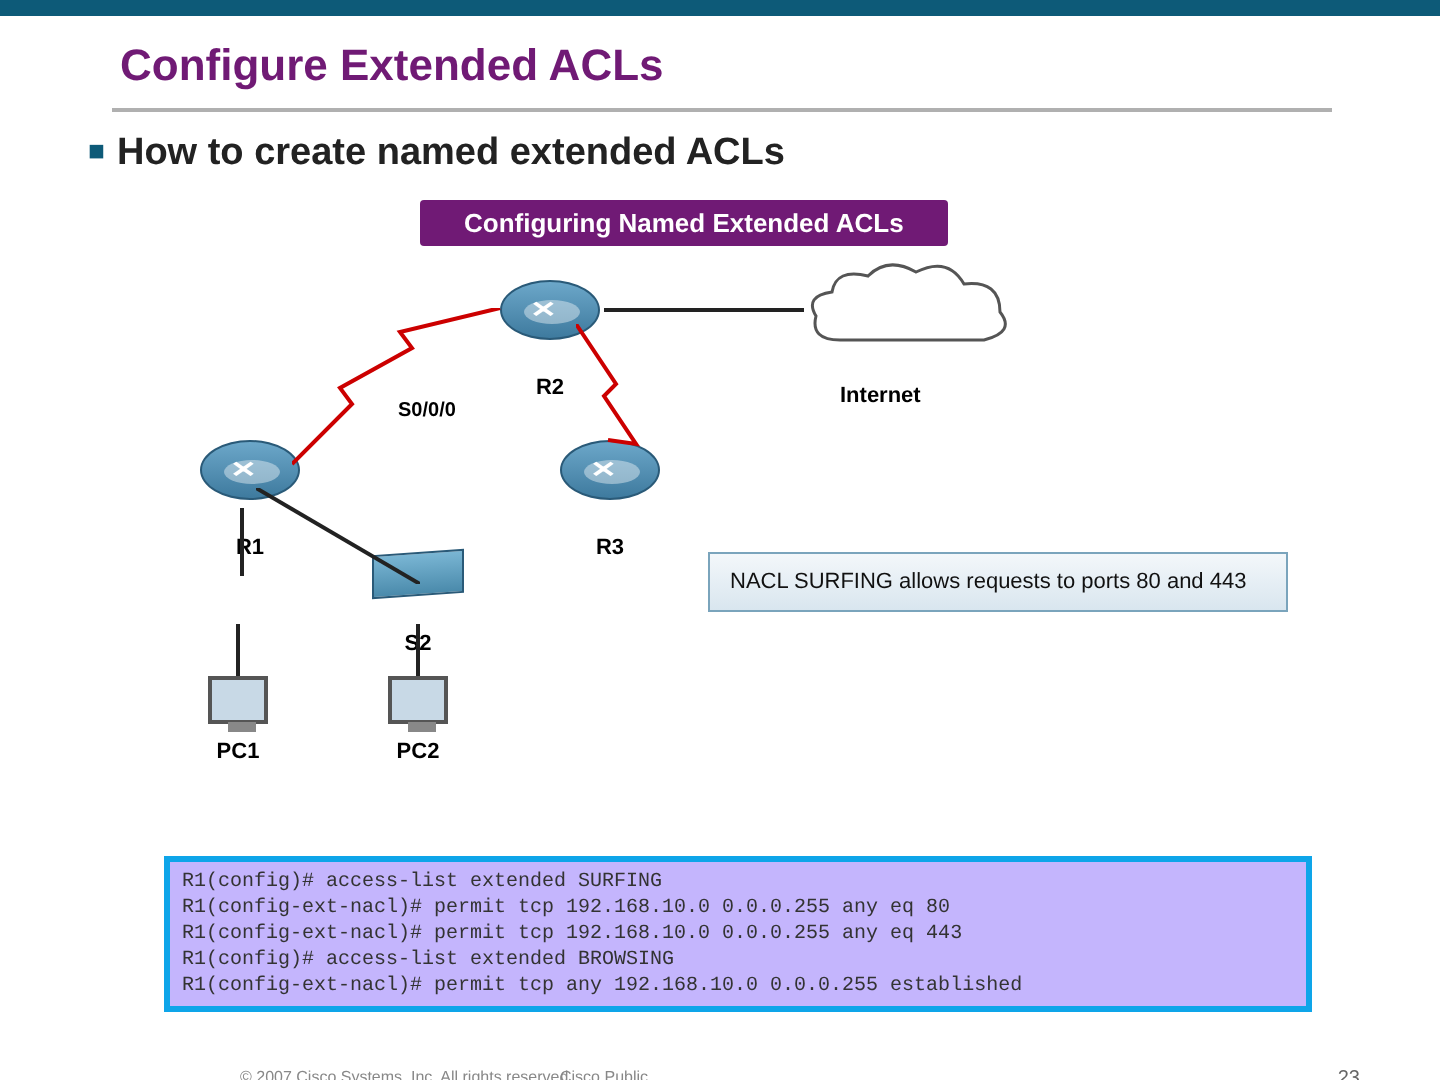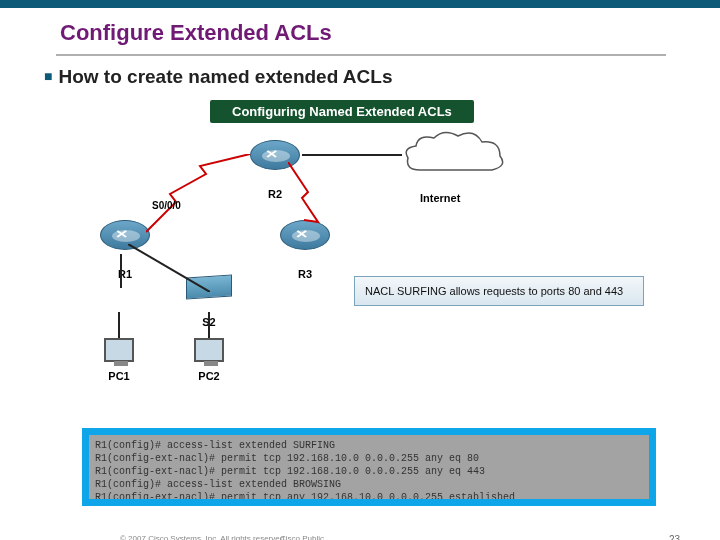--- a/index.html
+++ b/index.html
@@ -2,38 +2,38 @@
 <html><head>
 <meta charset="utf-8">
 <style>
   * { box-sizing: border-box; margin: 0; padding: 0; }
   body { width: 720px; height: 540px; font-family: Arial, sans-serif; background: #fff; position: relative; overflow: hidden; }
   .bar { position: absolute; top: 0; left: 0; right: 0; height: 8px; background: #0d5a78; }
   .title { position: absolute; top: 20px; left: 60px; font-size: 22px; font-weight: bold; color: #701a75; }
   .title-rule { position: absolute; top: 54px; left: 56px; width: 610px; height: 2px; background: #b0b0b0; }
   .bullet { position: absolute; top: 66px; left: 44px; font-size: 19px; color: #222; font-weight: 700; }
   .bullet .sq { color: #0d5a78; font-size: 14px; vertical-align: 2px; margin-right: 6px; }
-  .panel-title { position: absolute; top: 100px; left: 210px; background: #14532d; color: #fff; font-size: 13px; font-weight: bold; padding: 4px 22px; border-radius: 2px; }
+  .panel-title { position: absolute; top: 100px; left: 210px; background: #701a75; color: #fff; font-size: 13px; font-weight: bold; padding: 4px 22px; border-radius: 2px; }
   .diagram { position: absolute; top: 120px; left: 90px; width: 560px; height: 260px; }
   .router, .switch, .pc { position: absolute; text-align: center; }
   .router-shape { width: 50px; height: 30px; background: linear-gradient(#6ca7c9, #3e7a9e); border-radius: 50%; border: 1px solid #2a5a78; position: relative; }
   .router-shape::before { content: ""; position: absolute; top: 9px; left: 11px; width: 28px; height: 12px; background: rgba(255,255,255,.4); border-radius: 50%; }
   .router-x { position:absolute; top:4px; left:14px; color:#fff; font-weight:bold; font-size:16px; transform: scaleY(.7); }
   .cloud { position: absolute; top: 10px; left: 310px; width: 110px; height: 50px; }
   .cloud svg { width: 100%; height: 100%; }
   .cloud-label { position: absolute; top: 72px; left: 330px; font-size: 11px; font-weight: bold; color: #000; }
   .dev-label { font-size: 11px; font-weight: bold; color: #000; display: block; margin-top: 18px; }
   .switch-shape { width: 46px; height: 22px; background: linear-gradient(#7ab6d4, #4a8aab); border: 1px solid #2a5a78; transform: skewY(-4deg); }
   .pc-shape { width: 30px; height: 24px; border: 2px solid #555; background: #c8d9e6; position: relative; }
   .pc-shape::after { content: ""; position: absolute; left: 8px; bottom: -6px; width: 14px; height: 5px; background: #888; }
   .line { position: absolute; background: #222; }
   .zig { position: absolute; }
-  .interface-lbl { position: absolute; font-size: 10px; font-weight: bold; color: #000; }
+  .interface-lbl { position: absolute; font-size: 10px; font-weight: bold; color: #000; margin-left: 47px; }
   .note { position: absolute; background: linear-gradient(#f3f7fa, #d9e6ef); border: 1px solid #7aa4bc; color: #111; font-size: 11px; padding: 8px 10px; width: 290px; }
-  .cli { position: absolute; left: 82px; top: 428px; width: 574px; height: 78px; border: 7px solid #0ea5e9; background: #a3a3a3; font-family: "Courier New", monospace; font-size: 10px; color: #333; padding: 4px 6px; line-height: 13px; white-space: pre; overflow: hidden; }
+  .cli { position: absolute; left: 82px; top: 428px; width: 574px; height: 78px; border: 3px solid #0ea5e9; background: #c4b5fd; font-family: "Courier New", monospace; font-size: 10px; color: #333; padding: 4px 6px; line-height: 13px; white-space: pre; overflow: hidden; }
   .footer { position: absolute; bottom: 6px; left: 0; right: 0; font-size: 8px; color: #888; }
   .footer .copy { position: absolute; left: 120px; }
   .footer .pub { position: absolute; left: 280px; }
   .footer .page { position: absolute; right: 40px; color: #666; font-size: 10px; }
 </style>
 </head>
 <body>
 
 <div class="bar"></div>
 <div class="title">Configure Extended ACLs</div>

